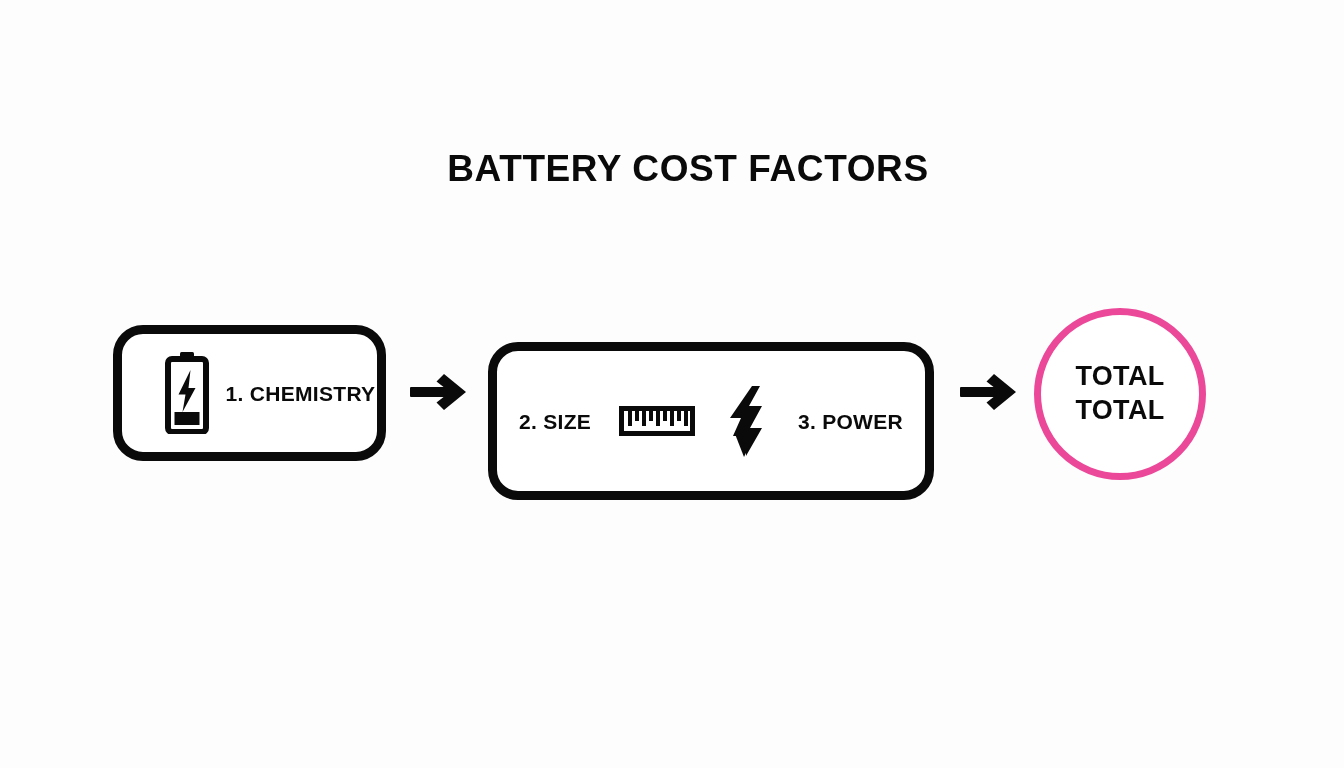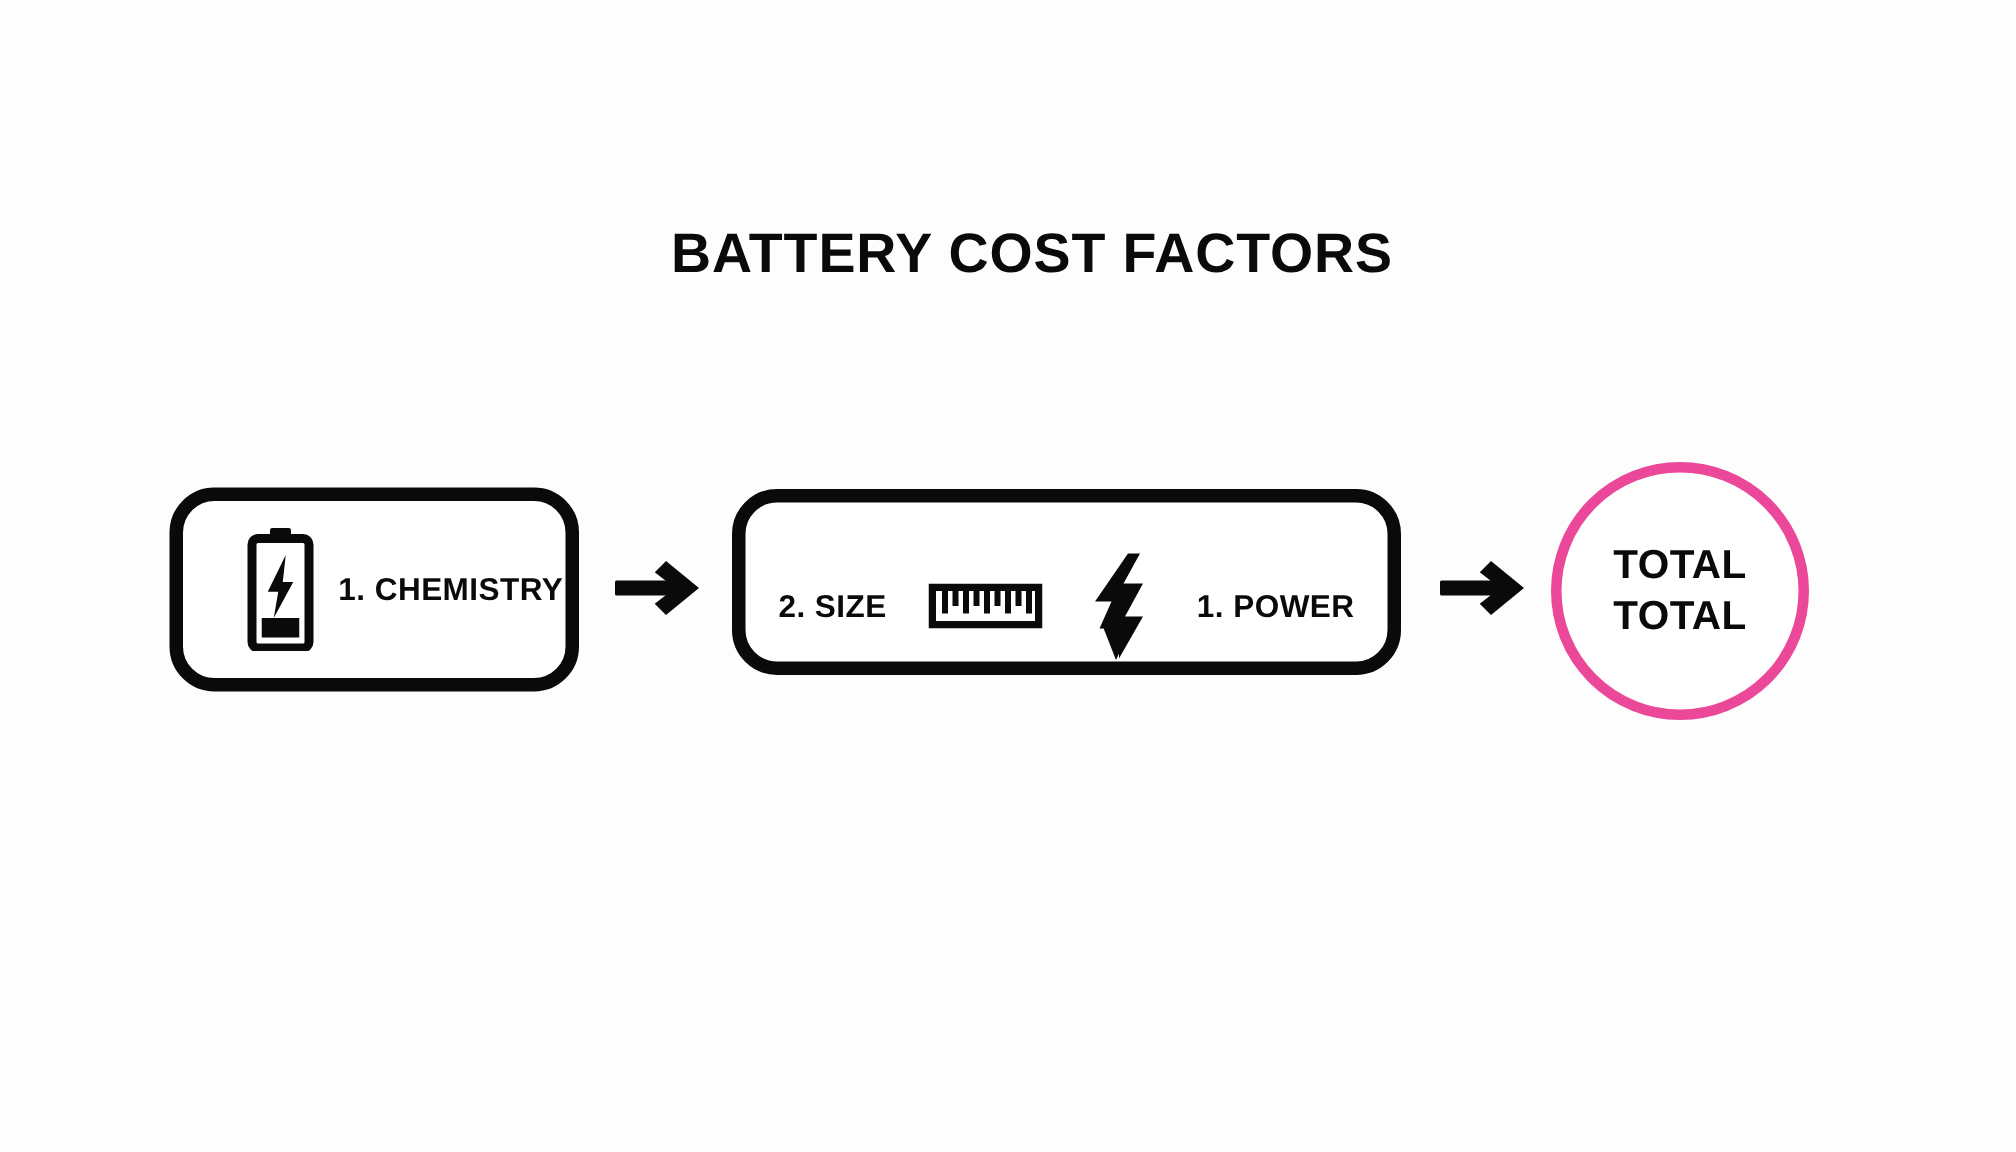--- a/index.html
+++ b/index.html
@@ -64,25 +64,24 @@
     left: 113px;
     top: 25px;
     width: 273px;
     height: 136px;
     gap: 16px;
     padding-left: 40px;
   }
 
   #stage-size-power {
     left: 488px;
-    top: 26px;
+    top: 42px;
     width: 446px;
-    height: 124px;
+    height: 158px;
     gap: 0;
-    align-items: flex-end;
   }
 
   .stage-label {
     font-family: "Liberation Sans", sans-serif;
     font-weight: bold;
     font-size: 21px;
     letter-spacing: 0.3px;
     color: #0a0a0a;
     white-space: nowrap;
     line-height: 1;
@@ -195,21 +194,21 @@
           </svg>
         </span>
 
         <span>
           <svg class="icon-bolt" width="48" height="74" viewBox="0 0 48 74" aria-hidden="true">
             <path d="M30 2 L8 34 L19 34 L11 52 L24 52 L24 72 L40 44 L28 44 L40 22 L27 22 L38 2 Z" fill="#0a0a0a"></path>
             <path d="M13 50 L33 50 L22 73 Z" fill="#0a0a0a"></path>
           </svg>
         </span>
 
-        <span class="stage-label">1. POWER</span>
+        <span class="stage-label">3. POWER</span>
       </div>
     </div>
 
     <span class="flow-arrow" id="arrow-2">
       <svg class="icon-arrow" width="66" height="48" viewBox="0 0 66 48" aria-hidden="true">
         <rect x="2" y="19" width="42" height="10" rx="1" fill="#0a0a0a"></rect>
         <path d="M36 6 L58 24 L36 42 L28.5 34.5 L42 24 L28.5 13.5 Z" fill="#0a0a0a"></path>
       </svg>
     </span>
 

